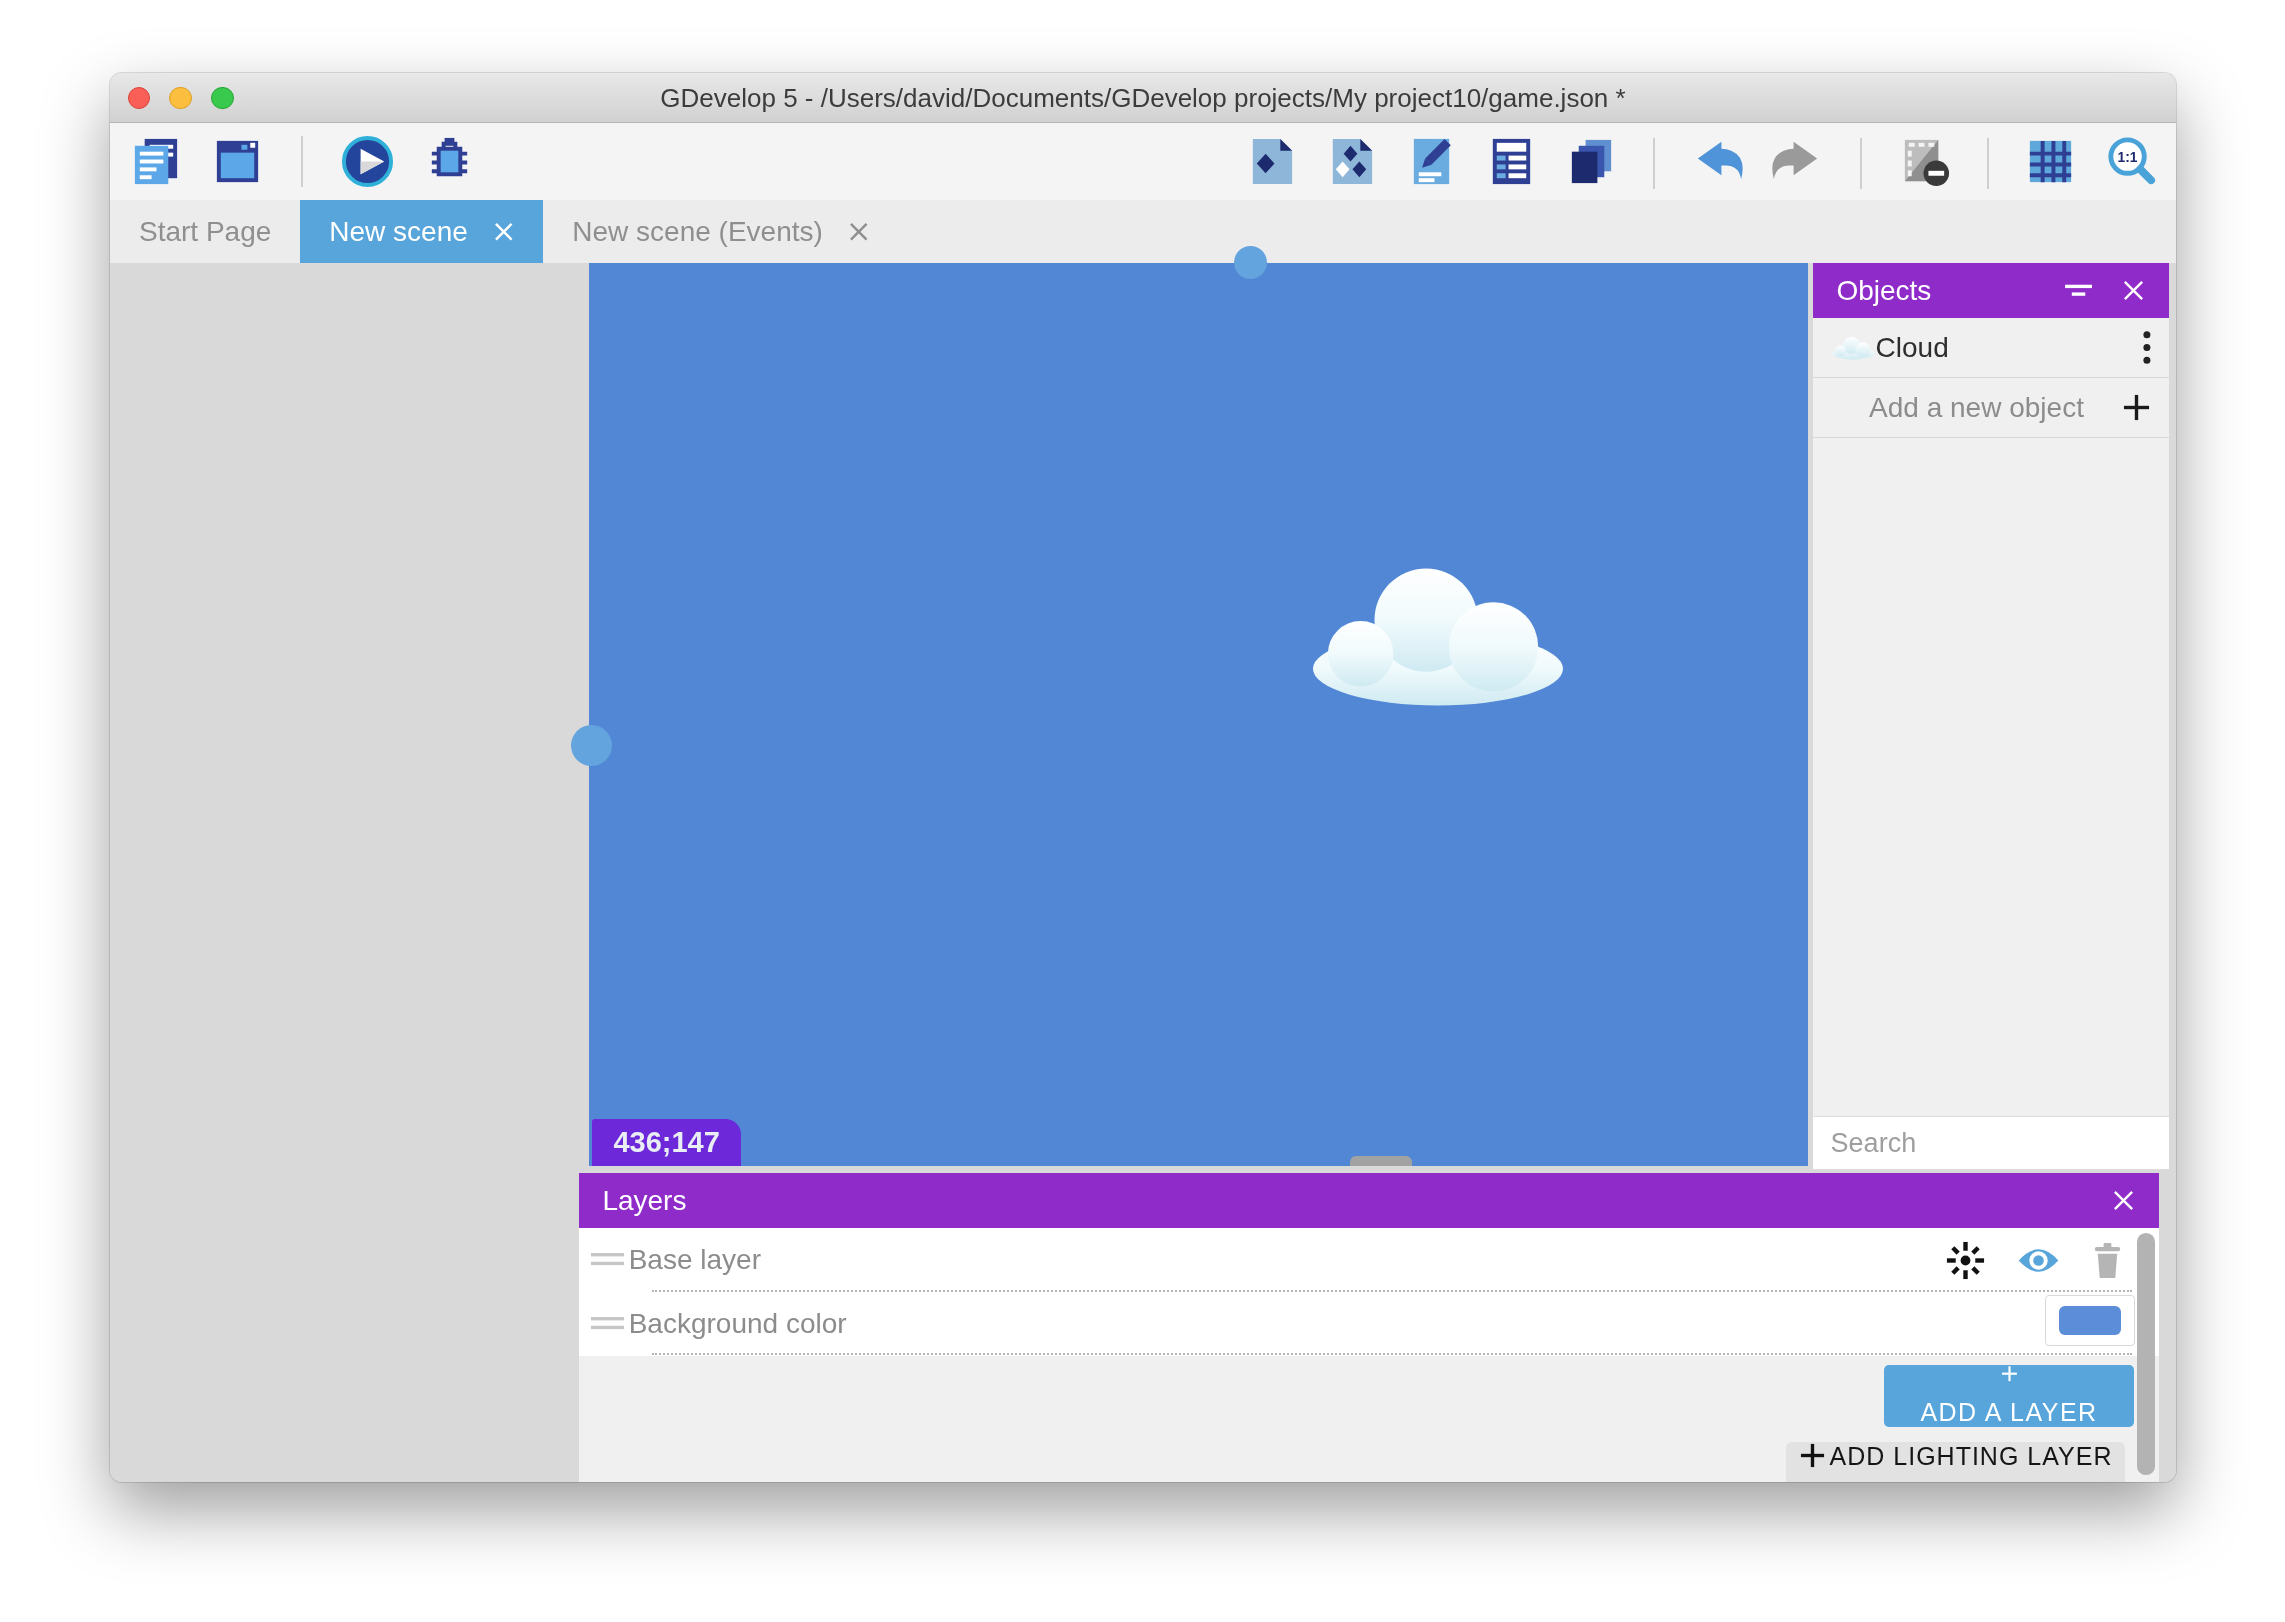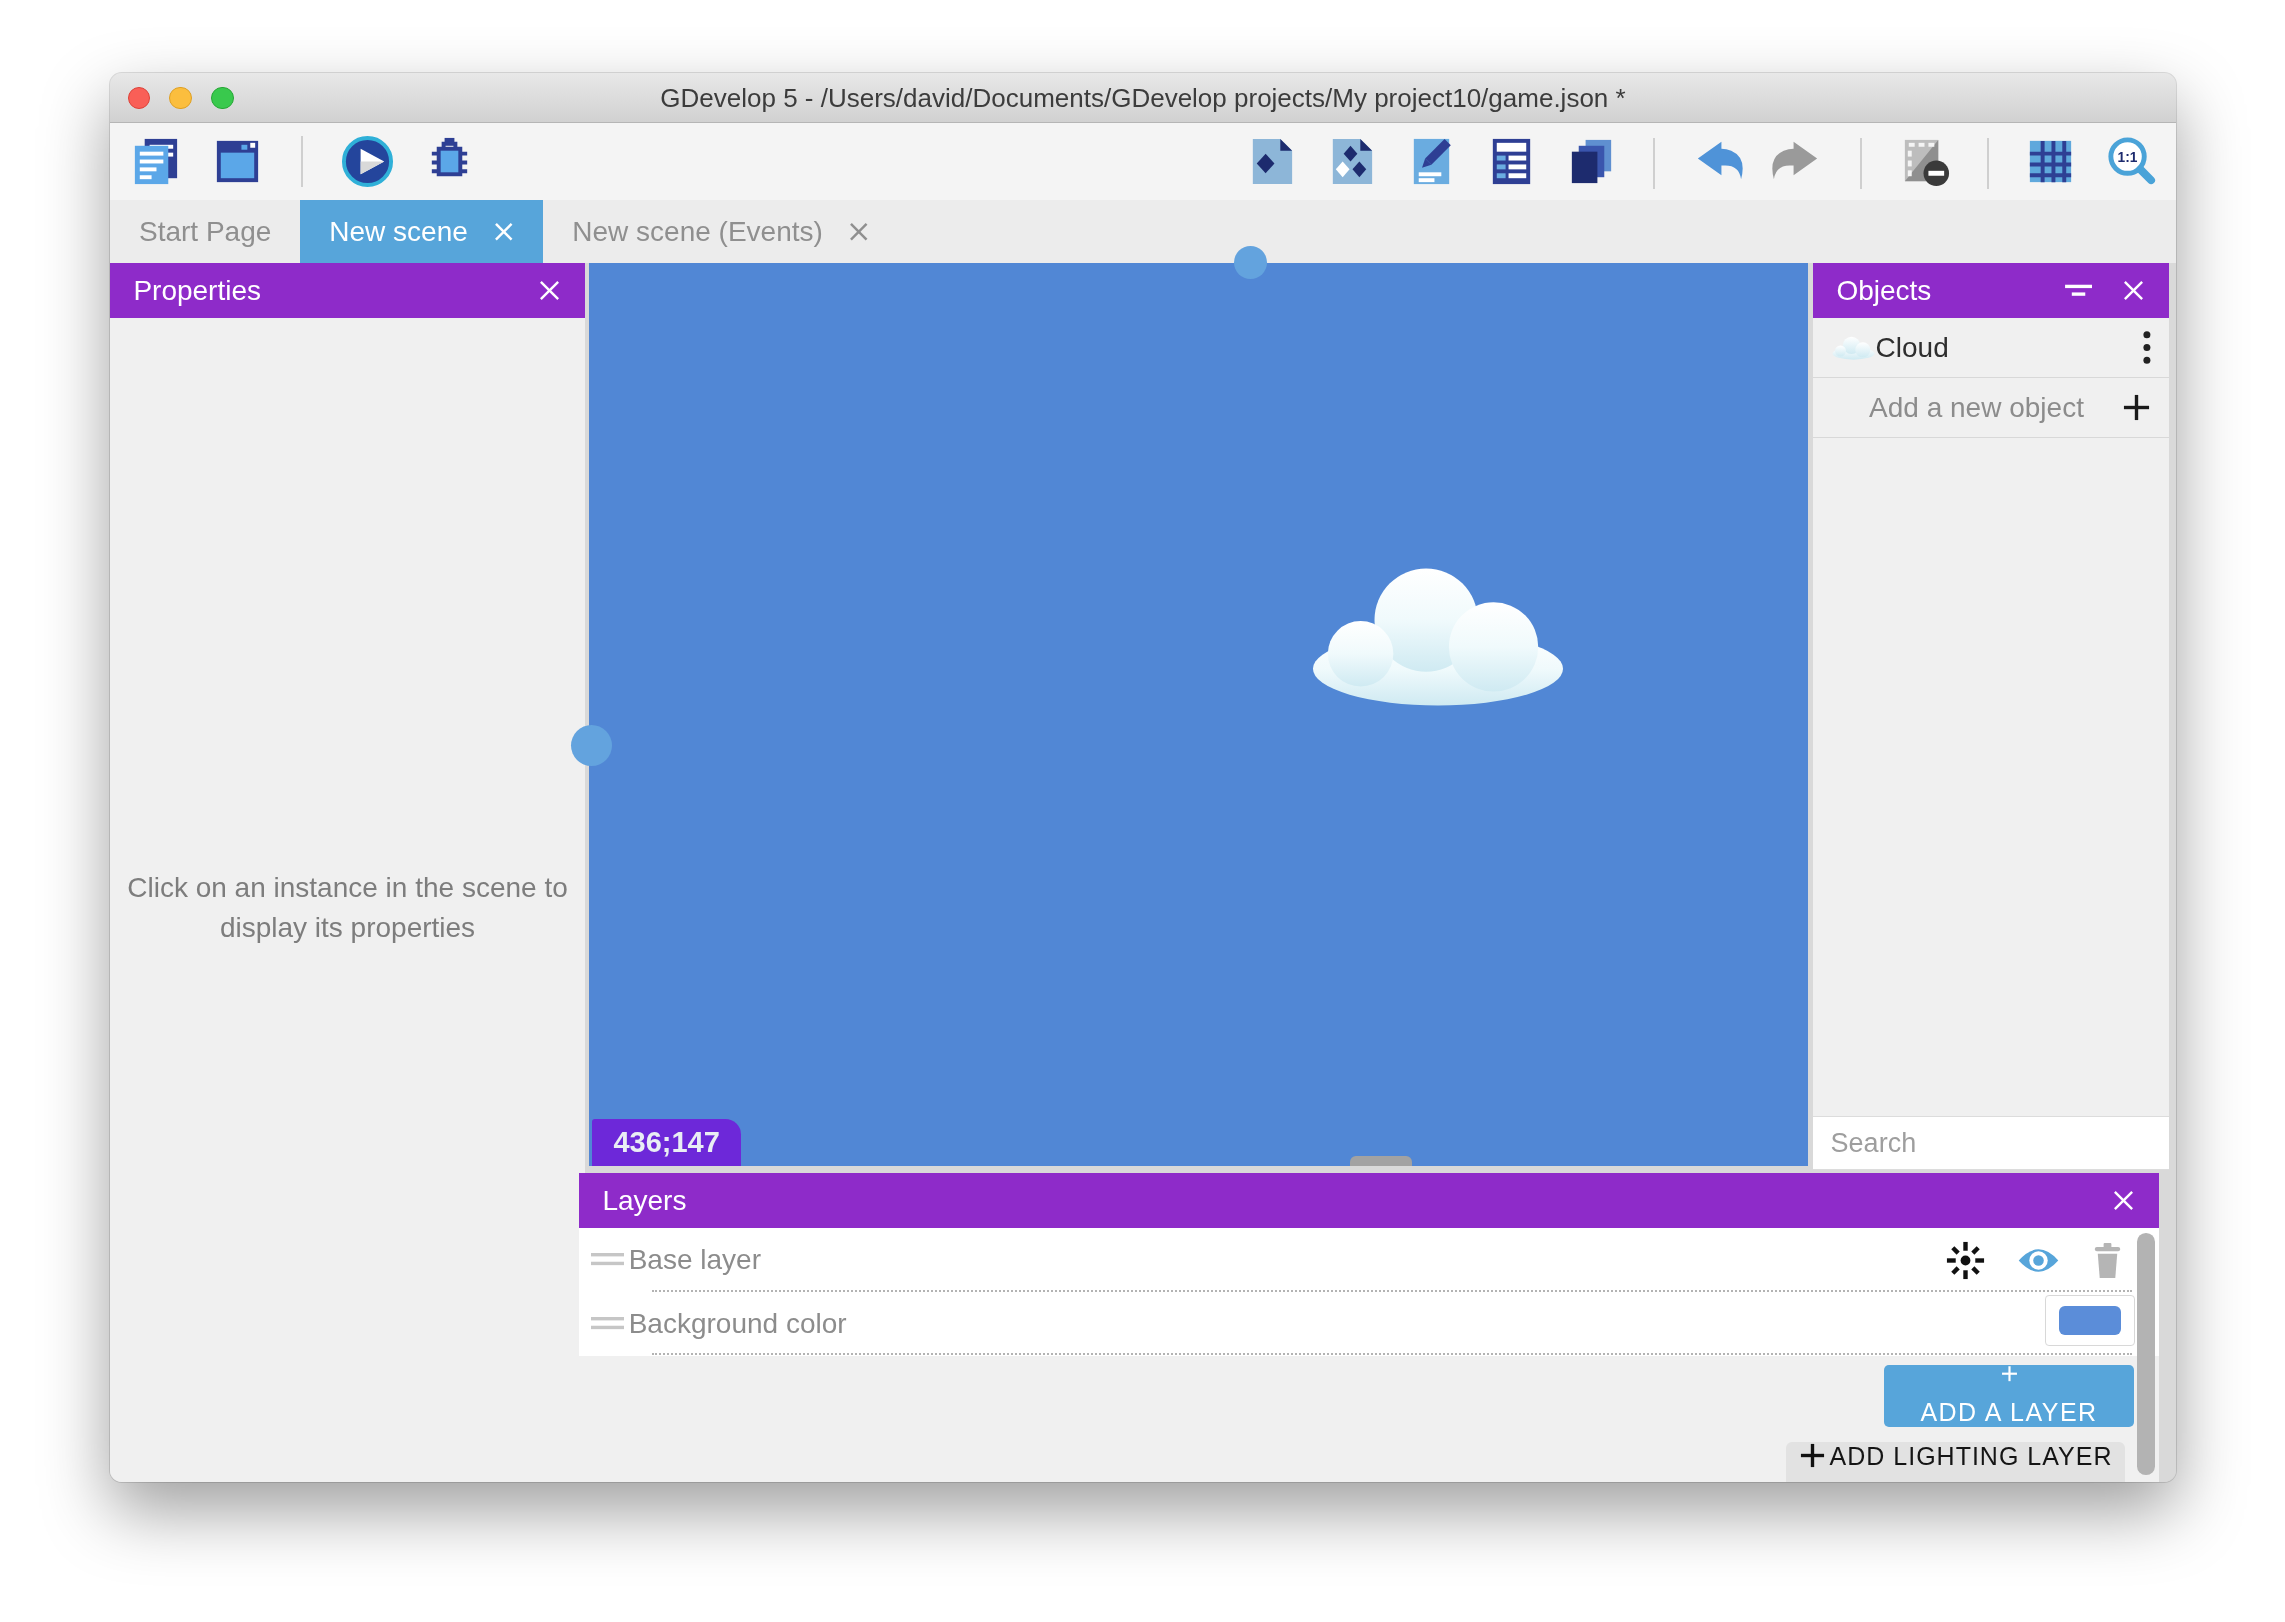--- a/index.html
+++ b/index.html
@@ -223,34 +223,20 @@
       <span>New scene (Events)</span>
       <svg width="21.5" height="21.5" viewBox="0 0 22 22">
         <line x1="3" y1="3" x2="19" y2="19" stroke="#8f8f8f" stroke-width="2.5"></line>
         <line x1="19" y1="3" x2="3" y2="19" stroke="#8f8f8f" stroke-width="2.5"></line>
       </svg>
     </div>
   </div>
 
   <div class="content">
 
-    <div class="properties">
-      <div class="panel-header">
-        <span>Properties</span>
-        <span class="spacer"></span>
-        <svg width="25" height="25" viewBox="0 0 26 26">
-          <line x1="4" y1="4" x2="22" y2="22" stroke="#fff" stroke-width="2.5"></line>
-          <line x1="22" y1="4" x2="4" y2="22" stroke="#fff" stroke-width="2.5"></line>
-        </svg>
-      </div>
-      <div class="prop-msg">
-        <div>Click on an instance in the scene to</div>
-        <div>display its properties</div>
-      </div>
-    </div>
 
     <div class="canvas">
       <div class="scroll-thumb-top"></div>
       <div class="scroll-thumb-left"></div>
       <svg class="cloud-big" viewBox="0 0 260 150">
         <defs>
           <linearGradient id="cg1" x1="0" y1="0" x2="0" y2="1">
             <stop offset="0" stop-color="#ffffff"></stop>
               <stop offset="0.5" stop-color="#f0fafc"></stop>
               <stop offset="1" stop-color="#cfeaf2"></stop>

